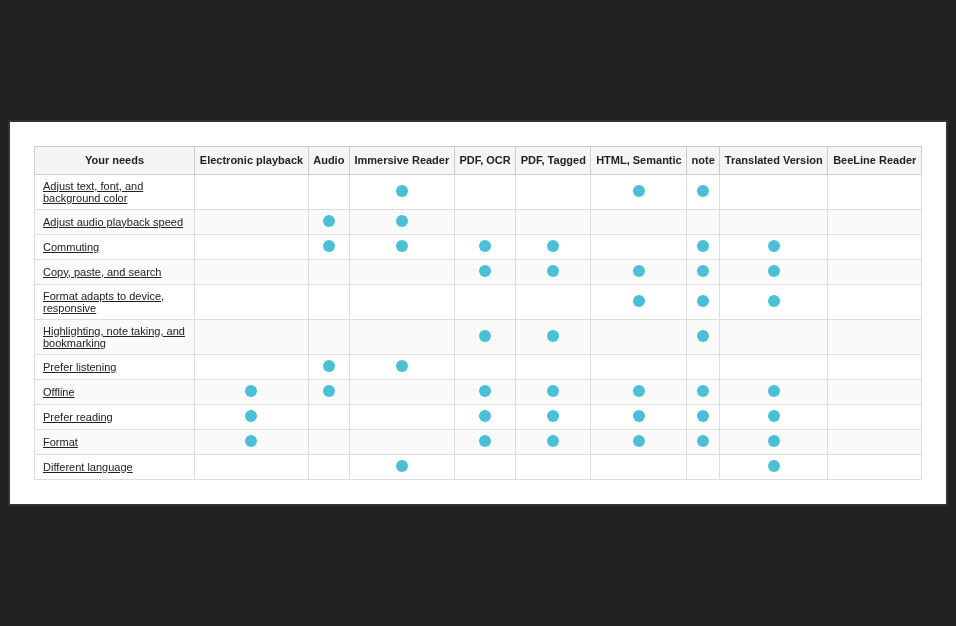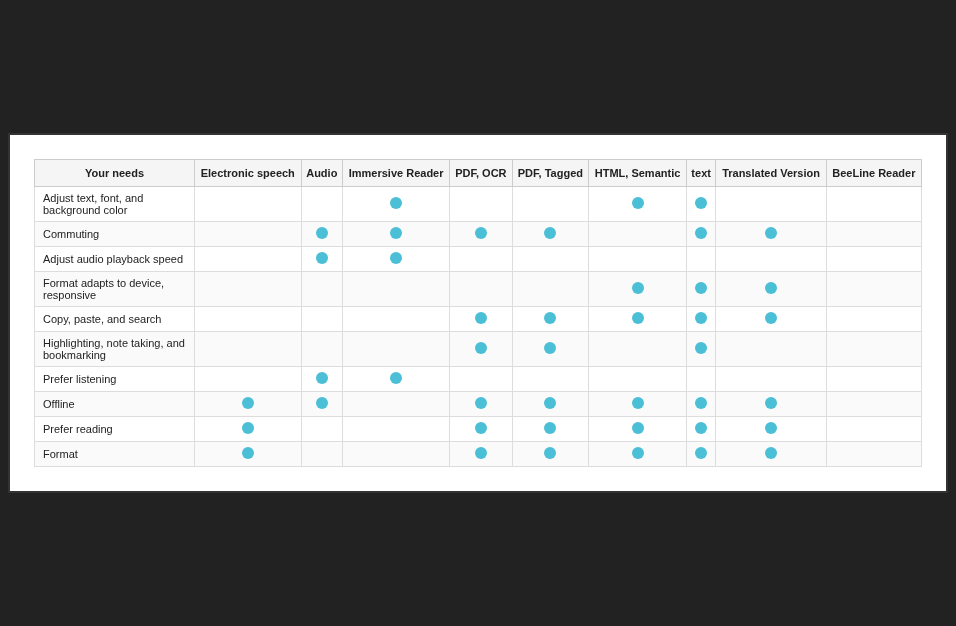--- a/index.html
+++ b/index.html
@@ -41,20 +41,21 @@
       padding: 5px 6px;
       text-align: center;
       vertical-align: middle;
       color: #333;
     }
     td.need-label {
       text-align: left;
       font-size: 11px;
       color: #222;
       padding-left: 8px;
+      text-decoration: underline;
     }
     tr:nth-child(even) td {
       background: #fafafa;
     }
     tr:nth-child(odd) td {
       background: #fff;
     }
     .dot {
       display: inline-block;
       width: 12px;
@@ -64,93 +65,93 @@
     }
   </style>
 </head>
 <body>
 
 <div class="window">
   <table>
     <thead>
       <tr id="header-row">
           <th class="needs-col">Your needs</th>
-          <th>Electronic speech</th>
+          <th>Electronic playback</th>
           <th>Audio</th>
           <th>Immersive Reader</th>
           <th>PDF, OCR</th>
           <th>PDF, Tagged</th>
           <th>HTML, Semantic</th>
-          <th>text</th>
+          <th>note</th>
           <th>Translated Version</th>
           <th>BeeLine Reader</th>
         </tr>
     </thead>
     <tbody id="table-body">
         <tr>
           <td class="need-label">Adjust text, font, and background color</td>
           <td></td>
           <td></td>
           <td><span class="dot"></span></td>
           <td></td>
           <td></td>
           <td><span class="dot"></span></td>
           <td><span class="dot"></span></td>
           <td></td>
           <td></td>
         </tr>
         <tr>
+          <td class="need-label">Adjust audio playback speed</td>
+          <td></td>
+          <td><span class="dot"></span></td>
+          <td><span class="dot"></span></td>
+          <td></td>
+          <td></td>
+          <td></td>
+          <td></td>
+          <td></td>
+          <td></td>
+        </tr>
+        <tr>
           <td class="need-label">Commuting</td>
           <td></td>
           <td><span class="dot"></span></td>
           <td><span class="dot"></span></td>
           <td><span class="dot"></span></td>
           <td><span class="dot"></span></td>
           <td></td>
           <td><span class="dot"></span></td>
           <td><span class="dot"></span></td>
           <td></td>
         </tr>
         <tr>
-          <td class="need-label">Adjust audio playback speed</td>
-          <td></td>
-          <td><span class="dot"></span></td>
-          <td><span class="dot"></span></td>
-          <td></td>
-          <td></td>
-          <td></td>
-          <td></td>
-          <td></td>
+          <td class="need-label">Copy, paste, and search</td>
+          <td></td>
+          <td></td>
+          <td></td>
+          <td><span class="dot"></span></td>
+          <td><span class="dot"></span></td>
+          <td><span class="dot"></span></td>
+          <td><span class="dot"></span></td>
+          <td><span class="dot"></span></td>
           <td></td>
         </tr>
         <tr>
           <td class="need-label">Format adapts to device, responsive</td>
           <td></td>
           <td></td>
           <td></td>
           <td></td>
           <td></td>
           <td><span class="dot"></span></td>
           <td><span class="dot"></span></td>
           <td><span class="dot"></span></td>
           <td></td>
         </tr>
         <tr>
-          <td class="need-label">Copy, paste, and search</td>
-          <td></td>
-          <td></td>
-          <td></td>
-          <td><span class="dot"></span></td>
-          <td><span class="dot"></span></td>
-          <td><span class="dot"></span></td>
-          <td><span class="dot"></span></td>
-          <td><span class="dot"></span></td>
-          <td></td>
-        </tr>
-        <tr>
           <td class="need-label">Highlighting, note taking, and bookmarking</td>
           <td></td>
           <td></td>
           <td></td>
           <td><span class="dot"></span></td>
           <td><span class="dot"></span></td>
           <td></td>
           <td><span class="dot"></span></td>
           <td></td>
           <td></td>
@@ -193,18 +194,30 @@
         </tr>
         <tr>
           <td class="need-label">Format</td>
           <td><span class="dot"></span></td>
           <td></td>
           <td></td>
           <td><span class="dot"></span></td>
           <td><span class="dot"></span></td>
           <td><span class="dot"></span></td>
           <td><span class="dot"></span></td>
+          <td><span class="dot"></span></td>
+          <td></td>
+        </tr>
+        <tr>
+          <td class="need-label">Different language</td>
+          <td></td>
+          <td></td>
+          <td><span class="dot"></span></td>
+          <td></td>
+          <td></td>
+          <td></td>
+          <td></td>
           <td><span class="dot"></span></td>
           <td></td>
         </tr>
       </tbody>
   </table>
 </div>
 
 </body></html>

